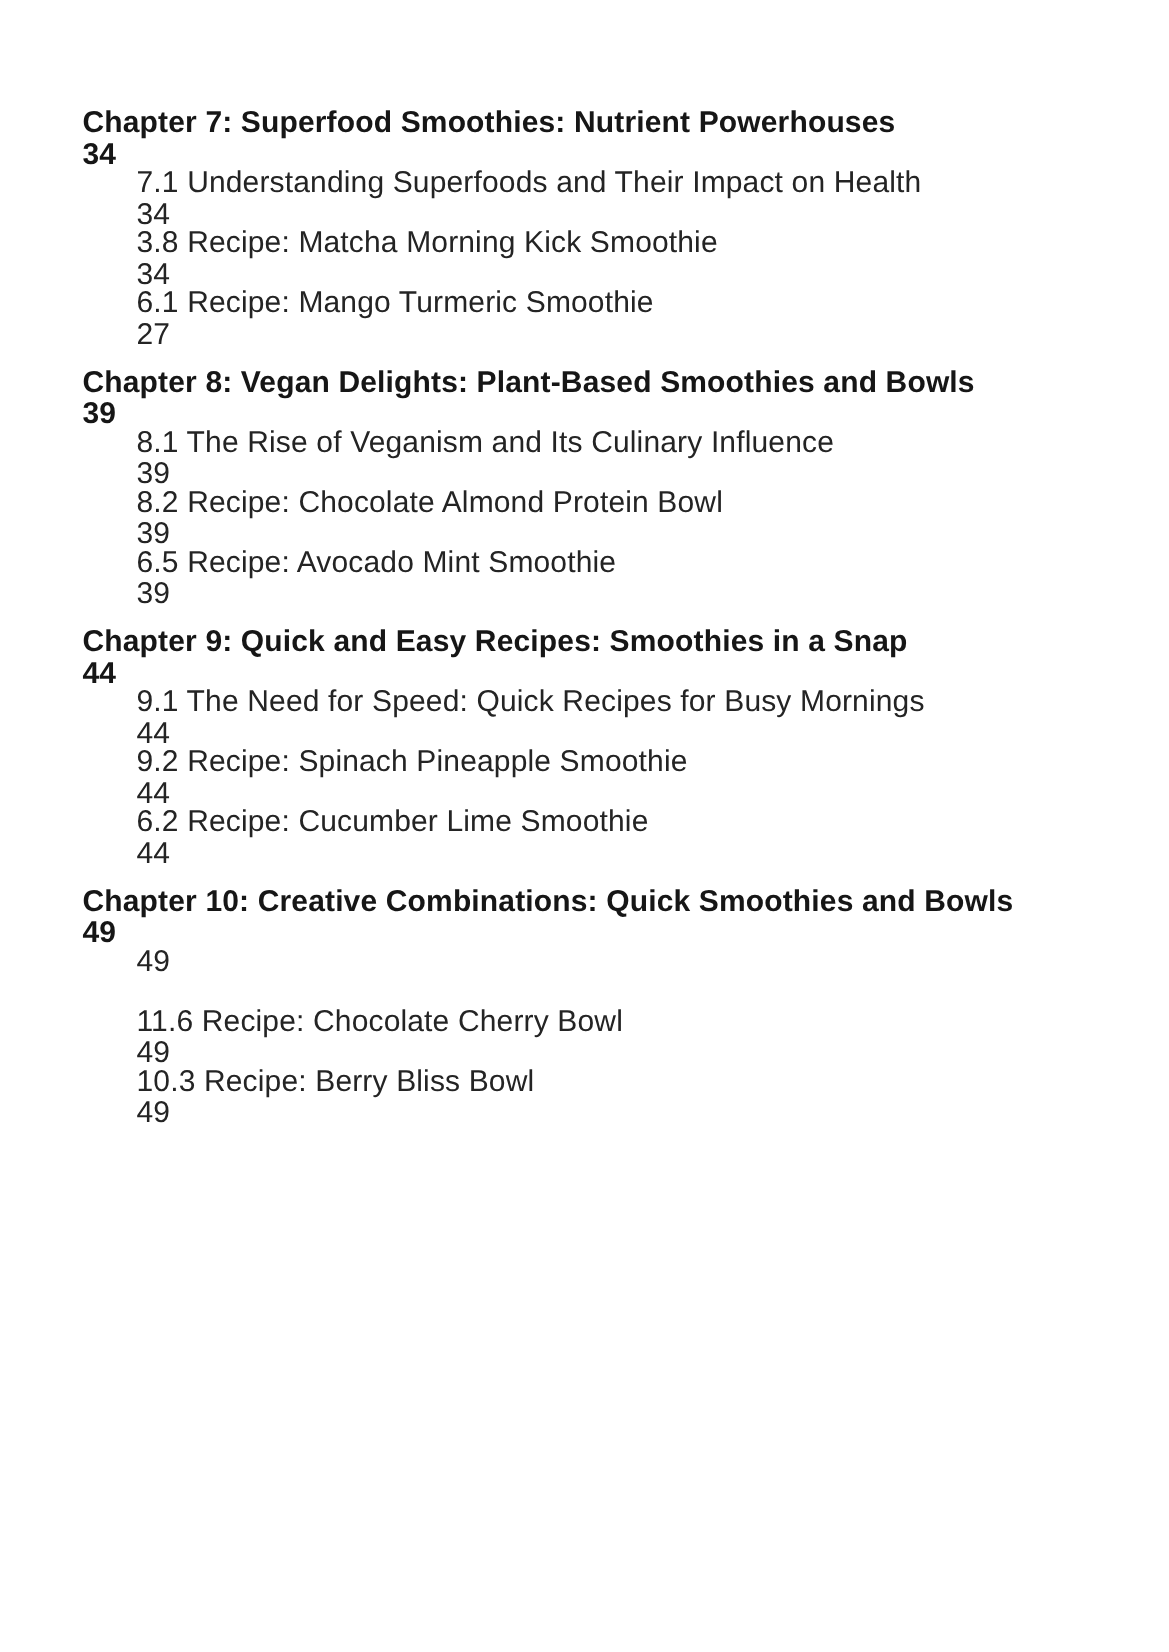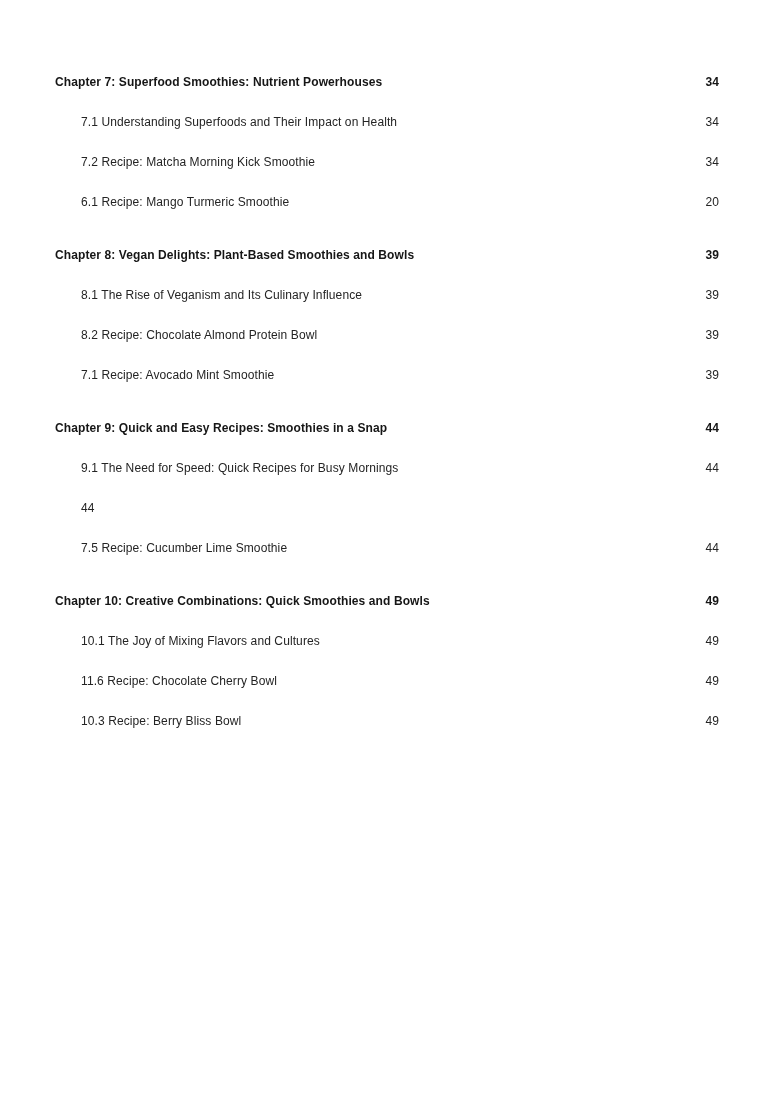--- a/index.html
+++ b/index.html
@@ -22,36 +22,38 @@
     background: #ffffff;
   }
   .chapter-group {
     margin: 0 0 13px 0;
   }
   .toc-row {
     display: flex;
     justify-content: space-between;
     align-items: flex-start;
     height: 40px;
-    font-size: 12px;
+    font-size: 20px;
     line-height: 21px;
     letter-spacing: 0.1px;
+    flex-direction: column;
   }
   .toc-row.chapter .entry-title,
   .toc-row.chapter .entry-page {
     font-weight: bold;
     color: #161616;
   }
   .toc-row.section {
     padding-left: 26px;
   }
   .toc-row.section .entry-title,
   .toc-row.section .entry-page {
     font-weight: normal;
     color: #242424;
+    margin-left: 10px;
   }
   .entry-title {
     text-align: left;
     white-space: nowrap;
   }
   .entry-page {
     text-align: left;
     white-space: nowrap;
   }
 </style>
@@ -63,73 +65,73 @@
   <div class="chapter-group">
     <div class="toc-row chapter">
       <span class="entry-title">Chapter 7: Superfood Smoothies: Nutrient Powerhouses</span>
       <span class="entry-page">34</span>
     </div>
     <div class="toc-row section">
       <span class="entry-title">7.1 Understanding Superfoods and Their Impact on Health</span>
       <span class="entry-page">34</span>
     </div>
     <div class="toc-row section">
-      <span class="entry-title">7.2 Recipe: Matcha Morning Kick Smoothie</span>
+      <span class="entry-title">3.8 Recipe: Matcha Morning Kick Smoothie</span>
       <span class="entry-page">34</span>
     </div>
     <div class="toc-row section">
       <span class="entry-title">6.1 Recipe: Mango Turmeric Smoothie</span>
-      <span class="entry-page">20</span>
+      <span class="entry-page">27</span>
     </div>
   </div>
 
   <div class="chapter-group">
     <div class="toc-row chapter">
       <span class="entry-title">Chapter 8: Vegan Delights: Plant-Based Smoothies and Bowls</span>
       <span class="entry-page">39</span>
     </div>
     <div class="toc-row section">
       <span class="entry-title">8.1 The Rise of Veganism and Its Culinary Influence</span>
       <span class="entry-page">39</span>
     </div>
     <div class="toc-row section">
       <span class="entry-title">8.2 Recipe: Chocolate Almond Protein Bowl</span>
       <span class="entry-page">39</span>
     </div>
     <div class="toc-row section">
-      <span class="entry-title">7.1 Recipe: Avocado Mint Smoothie</span>
+      <span class="entry-title">6.5 Recipe: Avocado Mint Smoothie</span>
       <span class="entry-page">39</span>
     </div>
   </div>
 
   <div class="chapter-group">
     <div class="toc-row chapter">
       <span class="entry-title">Chapter 9: Quick and Easy Recipes: Smoothies in a Snap</span>
       <span class="entry-page">44</span>
     </div>
     <div class="toc-row section">
       <span class="entry-title">9.1 The Need for Speed: Quick Recipes for Busy Mornings</span>
       <span class="entry-page">44</span>
     </div>
     <div class="toc-row section">
+      <span class="entry-title">9.2 Recipe: Spinach Pineapple Smoothie</span>
       <span class="entry-page">44</span>
     </div>
     <div class="toc-row section">
-      <span class="entry-title">7.5 Recipe: Cucumber Lime Smoothie</span>
+      <span class="entry-title">6.2 Recipe: Cucumber Lime Smoothie</span>
       <span class="entry-page">44</span>
     </div>
   </div>
 
   <div class="chapter-group">
     <div class="toc-row chapter">
       <span class="entry-title">Chapter 10: Creative Combinations: Quick Smoothies and Bowls</span>
       <span class="entry-page">49</span>
     </div>
     <div class="toc-row section">
-      <span class="entry-title">10.1 The Joy of Mixing Flavors and Cultures</span>
       <span class="entry-page">49</span>
     </div>
     <div class="toc-row section">
       <span class="entry-title">11.6 Recipe: Chocolate Cherry Bowl</span>
       <span class="entry-page">49</span>
     </div>
     <div class="toc-row section">
       <span class="entry-title">10.3 Recipe: Berry Bliss Bowl</span>
       <span class="entry-page">49</span>
     </div>

